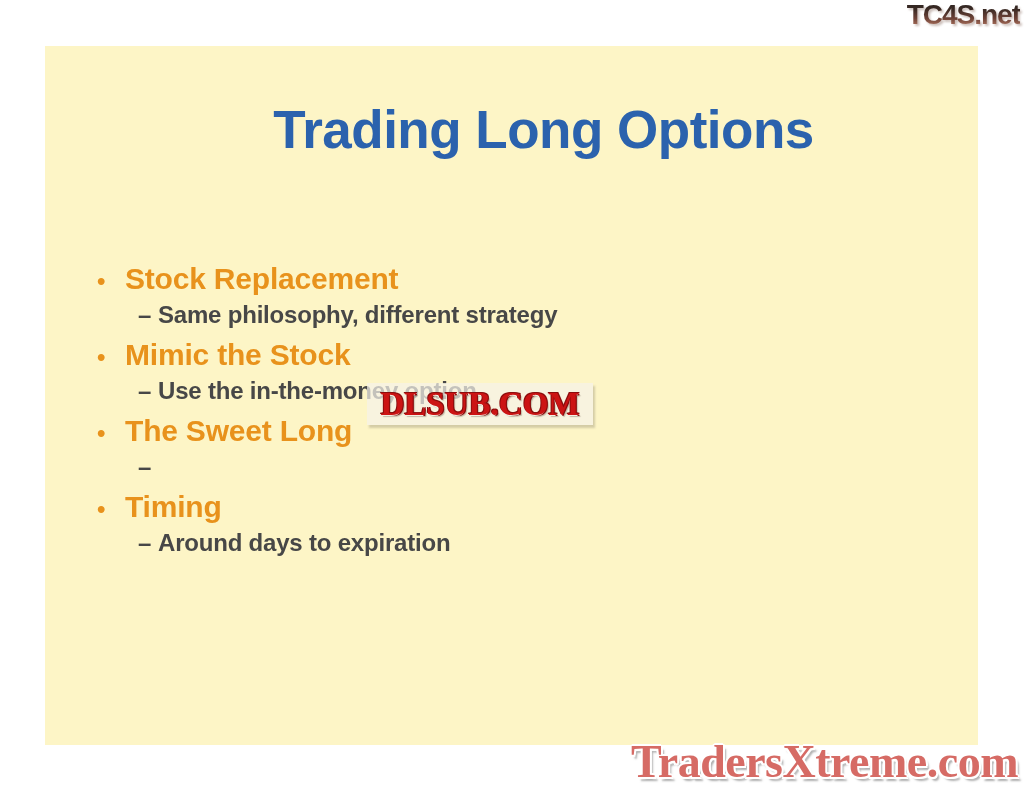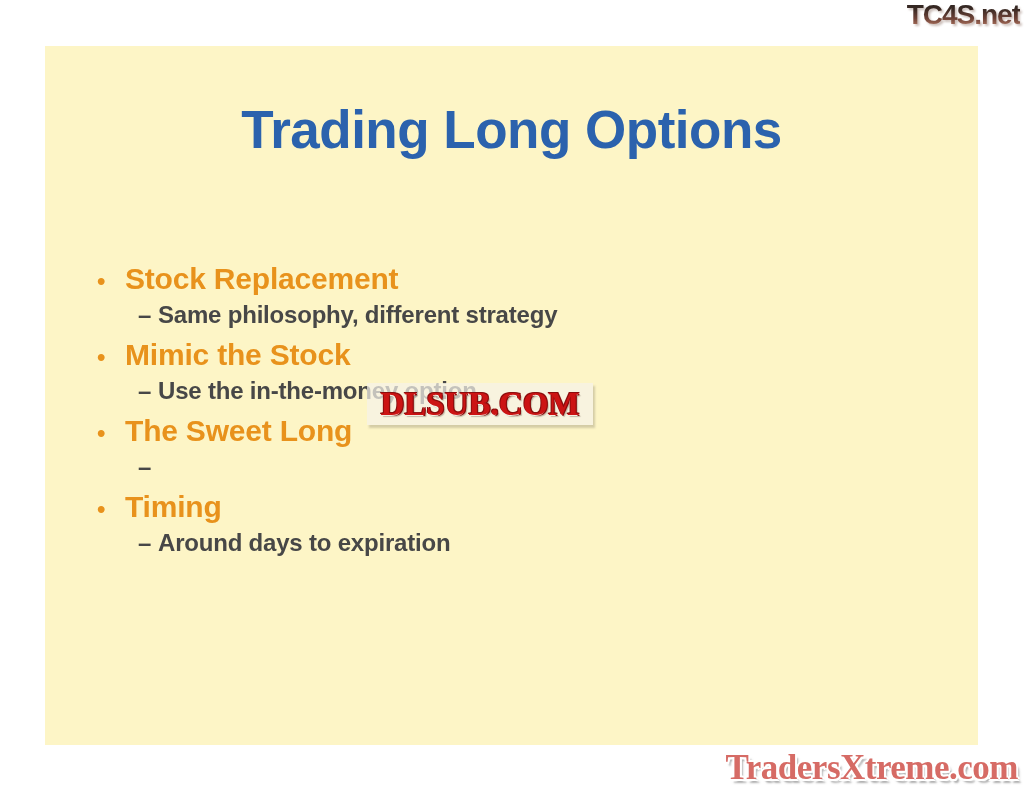--- a/index.html
+++ b/index.html
@@ -31,20 +31,21 @@
     left: 0;
     top: 56px;
     width: 933px;
     text-align: center;
     color: #2b62ad;
     font-size: 53px;
     font-weight: bold;
     letter-spacing: -0.5px;
     line-height: 1.05;
     white-space: nowrap;
+    padding-left: 32px;
   }
 
   
   #bullet-body {
     position: absolute;
     left: 45px;
     top: 218px;
     width: 860px;
   }
 
@@ -148,21 +149,21 @@
        1px  1px 0 #8c0d0d,
        2px  2px 1px rgba(90,80,60,0.35);
   }
 
   
   #watermark-tx {
     position: absolute;
     right: 6px;
     bottom: 6px;
     font-family: "Liberation Serif", serif;
-    font-size: 35px;
+    font-size: 46px;
     font-weight: bold;
     letter-spacing: -0.5px;
     line-height: 1;
     color: #d66b65;
     white-space: nowrap;
     text-shadow:
       -1.5px -1.5px 0 #ffffff,
        1.5px -1.5px 0 #ffffff,
       -1.5px  1.5px 0 #ffffff,
        1.5px  1.5px 0 #ffffff,

